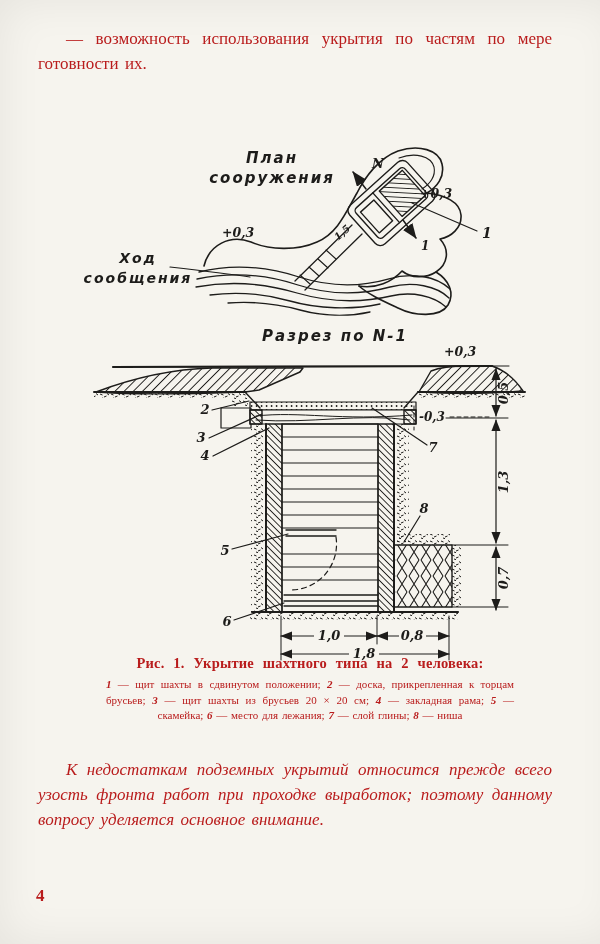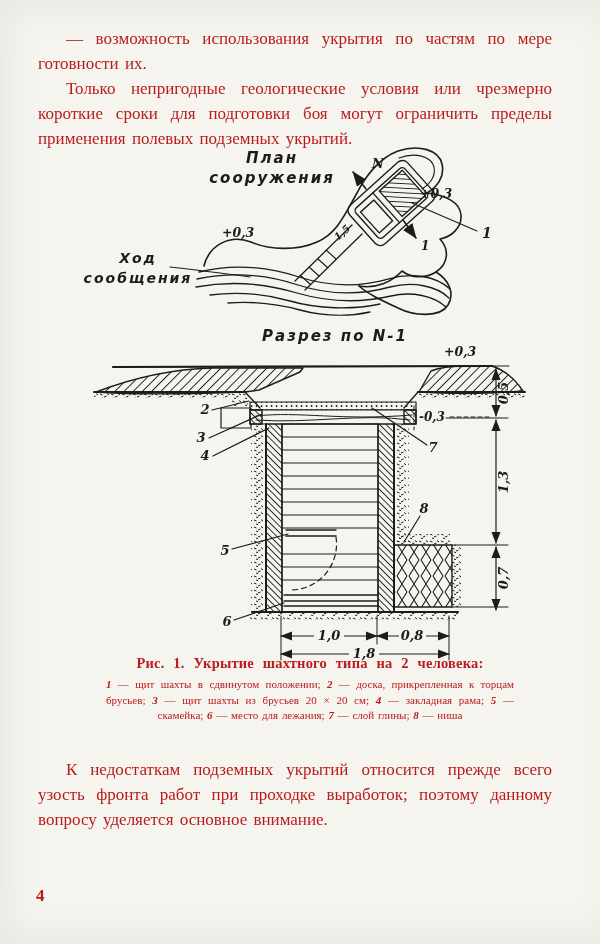--- a/index.html
+++ b/index.html
@@ -6,21 +6,21 @@
   .page{
     position:relative;width:600px;height:944px;margin:0 auto;
     background:#f6f4ee;overflow:hidden;
     font-family:"Liberation Serif",serif;color:#b91c1c;
     box-shadow:inset 0 0 46px rgba(0,0,0,.07);
     padding-left:20px;
   }
   .tb{position:absolute;text-align:justify;font-size:17px;line-height:25px;}
   .tb p{margin:0;text-indent:28px;word-spacing:2px;hyphens:none;}
   #top-text{left:38px;top:26px;width:514px;}
-  #bottom-text{left:38px;top:757px;width:514px;}
+  #bottom-text{left:38px;top:757px;width:514px;font-style:italic;}
   .caption{position:absolute;left:80px;top:655px;width:460px;text-align:center;}
   .cap-title{font-size:14.5px;font-weight:bold;word-spacing:5px;letter-spacing:.2px;}
   .cap-legend{
     margin:5px auto 0;width:408px;font-size:11px;line-height:15.5px;
     text-align:justify;text-align-last:center;word-spacing:1px;
   }
   .cap-legend i{font-style:italic;font-weight:600;}
   .pagenum{position:absolute;left:36px;top:886px;font-size:17px;font-weight:600;}
   svg.fig{position:absolute;left:0;top:0;}
   svg .ln{stroke:#1d1c1a;fill:none;stroke-linecap:round;stroke-linejoin:round;}
@@ -28,21 +28,20 @@
   .hand{font-family:"DejaVu Sans",sans-serif;font-style:italic;font-weight:bold;letter-spacing:2px;}
   .dim{font-family:"DejaVu Serif",serif;font-style:italic;font-weight:bold;}
 </style>
 </head>
 <body>
 
 <div class="page">
 
   <div id="top-text" class="tb">
     <p>— возможность использования укрытия по частям по мере готовности их.</p>
-    <p>Только непригодные геологические условия или чрезмерно короткие сроки для подготовки боя могут ограничить пределы применения полевых подземных укрытий.</p>
   </div>
 
   <svg class="fig" width="600" height="944" viewBox="0 0 600 944" aria-hidden="true">
     <defs>
       <pattern id="h6" width="6.5" height="6.5" patternUnits="userSpaceOnUse" patternTransform="rotate(45)">
         <line x1="0" y1="0" x2="0" y2="6.5" stroke="#1d1c1a" stroke-width="1.9"></line>
       </pattern>
       <pattern id="h4" width="4.6" height="4.6" patternUnits="userSpaceOnUse" patternTransform="rotate(-45)">
         <line x1="0" y1="0" x2="0" y2="4.6" stroke="#1d1c1a" stroke-width="1.8"></line>
       </pattern>

